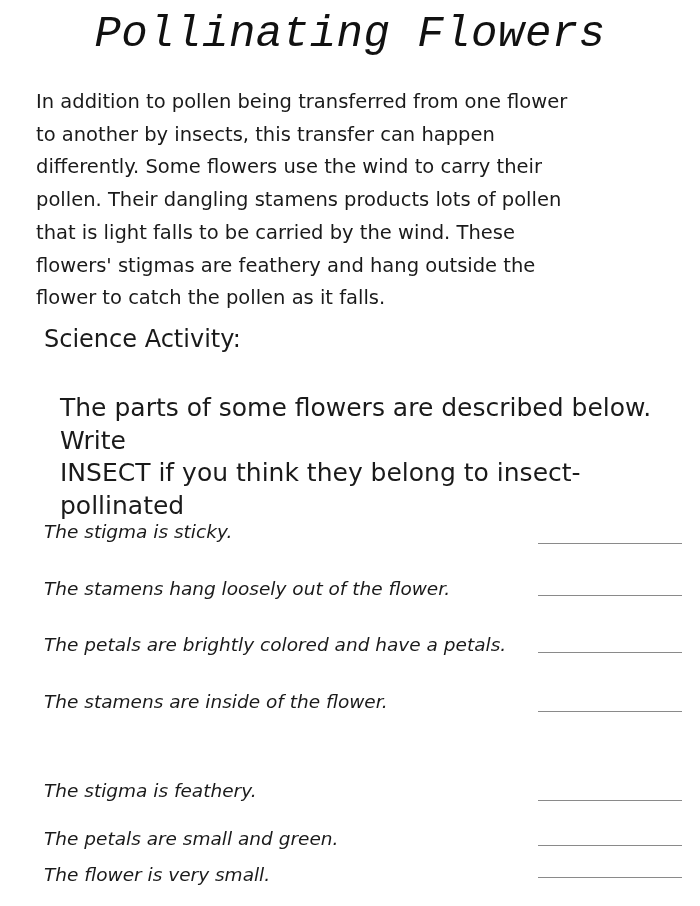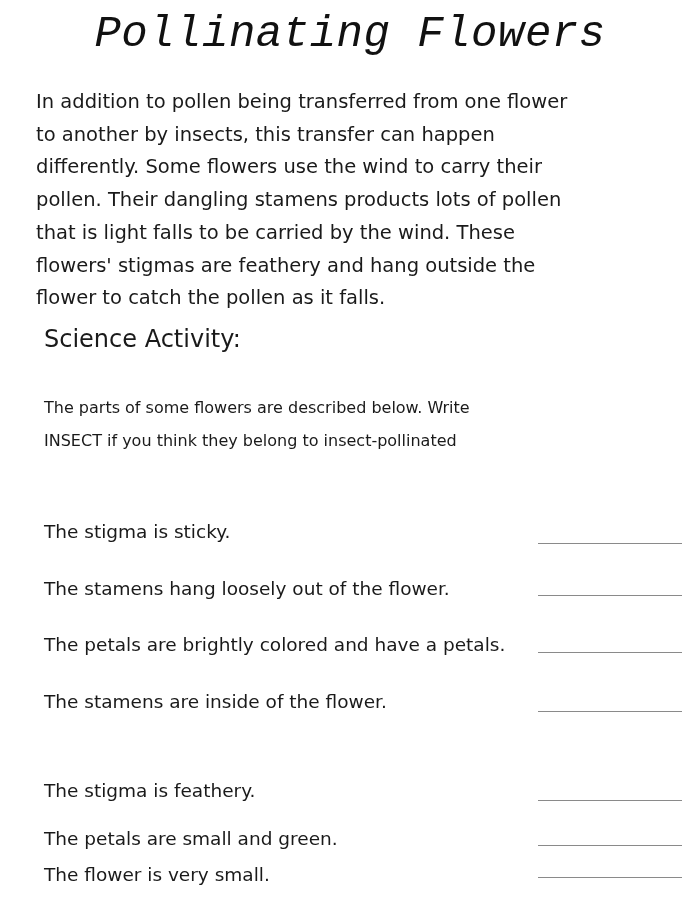--- a/index.html
+++ b/index.html
@@ -5,23 +5,23 @@
   html, body { margin: 0; padding: 0; background: #ffffff; }
   body { width: 700px; height: 906px; position: relative; overflow: hidden; color: #1a1a1a;
          font-family: "DejaVu Sans", sans-serif; }
   .title { position: absolute; left: 0; top: 4px; width: 700px; text-align: center;
            font-family: Liberation Mono, monospace; font-style: italic; font-size: 44px; line-height: 60px;
            color: #111; letter-spacing: 0.5px; }
   .intro { position: absolute; left: 36px; top: 86px; width: 630px;
            font-size: 19.5px; line-height: 32.7px; }
   .intro p { margin: 0; }
   .section-title { position: absolute; left: 44px; top: 322px; font-size: 24px; line-height: 34px; }
-  .instructions { position: absolute; left: 44px; top: 392px; width: 630px;
-                  font-size: 16px; line-height: 32.7px; }
-  .row { position: absolute; left: 44px; width: 638px; height: 30px; }
+  .instructions { position: absolute; left: 60px; top: 392px; width: 630px;
+                  font-size: 25px; line-height: 32.7px; }
+  .row { position: absolute; left: 44px; width: 638px; height: 30px; font-style: italic; }
   .row .q { position: absolute; left: 0; top: 0; font-size: 18.5px; line-height: 26px; white-space: nowrap; }
   .row .blank { position: absolute; left: 494px; width: 144px; height: 0; border-top: 1.5px solid #8a8a8a; }
 </style>
 </head>
 <body>
 
 <div class="title">Pollinating Flowers</div>
 
 <div class="intro">
   <p>In addition to pollen being transferred from one flower</p>

